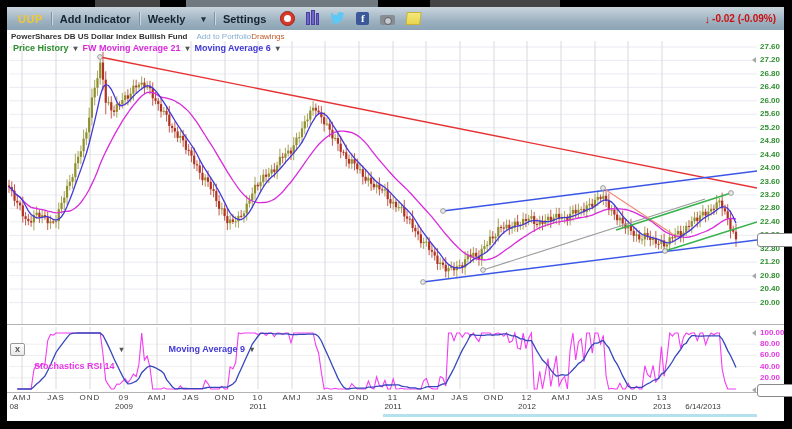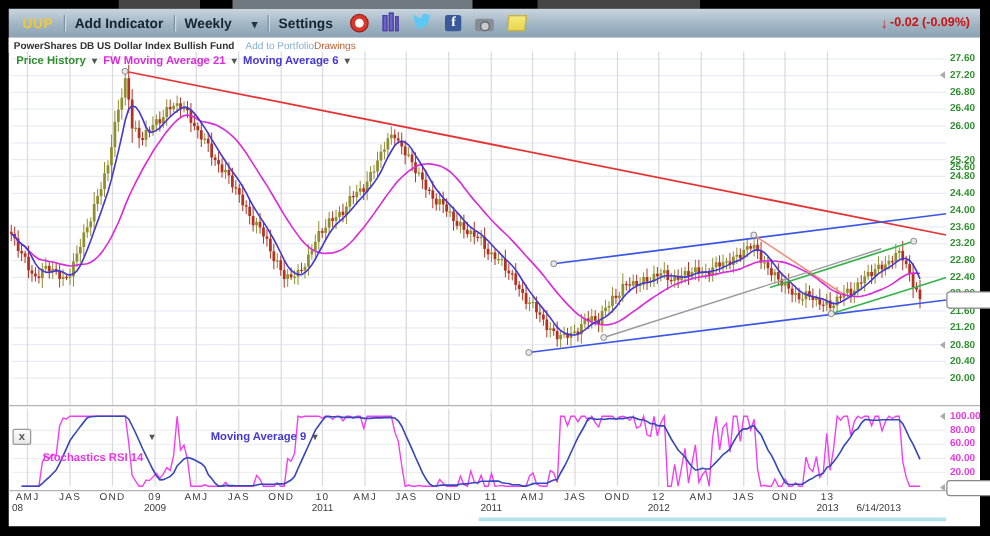--- a/index.html
+++ b/index.html
@@ -698,31 +698,31 @@
       <span class="da">▾</span>
     </div>
 
   <div id="priceAxis">
       <div class="pl" style="color: rgb(47, 143, 47); top: 42px;">27.60</div>
       <div class="pl" style="color: rgb(47, 143, 47); top: 55.45px;">27.20</div>
       <div class="marker-left" style="left: 752px; top: 57.45px;"></div>
       <div class="pl" style="color: rgb(47, 143, 47); top: 68.9px;">26.80</div>
       <div class="pl" style="color: rgb(47, 143, 47); top: 82.35px;">26.40</div>
       <div class="pl" style="color: rgb(47, 143, 47); top: 95.8px;">26.00</div>
-      <div class="pl" style="color: rgb(47, 143, 47); top: 109.25px; margin-top: 20px;">25.60</div>
+      <div class="pl" style="color: rgb(47, 143, 47); top: 109.25px;">25.60</div>
       <div class="pl" style="color: rgb(47, 143, 47); top: 122.7px;">25.20</div>
       <div class="pl" style="color: rgb(47, 143, 47); top: 136.15px;">24.80</div>
       <div class="pl" style="color: rgb(47, 143, 47); top: 149.6px;">24.40</div>
       <div class="pl" style="color: rgb(47, 143, 47); top: 163.05px;">24.00</div>
       <div class="pl" style="color: rgb(47, 143, 47); top: 176.5px;">23.60</div>
       <div class="pl" style="color: rgb(47, 143, 47); top: 189.95px;">23.20</div>
       <div class="pl" style="color: rgb(47, 143, 47); top: 203.4px;">22.80</div>
       <div class="pl" style="color: rgb(47, 143, 47); top: 216.85px;">22.40</div>
       <div class="pl" style="color: rgb(47, 143, 47); top: 230.3px;">22.00</div>
-      <div class="pl" style="color: rgb(47, 143, 47); top: 243.75px;">21.60</div>
+      <div class="pl" style="color: rgb(47, 143, 47); top: 243.75px;">32.80</div>
       <div class="pl" style="color: rgb(47, 143, 47); top: 257.2px;">21.20</div>
       <div class="pl" style="color: rgb(47, 143, 47); top: 270.65px;">20.80</div>
       <div class="marker-left" style="left: 752px; top: 272.65px;"></div>
       <div class="pl" style="color: rgb(47, 143, 47); top: 284.1px;">20.40</div>
       <div class="pl" style="color: rgb(47, 143, 47); top: 297.55px;">20.00</div>
     </div>
   <div class="valbox" style="left:757px;top:233px;width:29px;height:12px;line-height:12px;">21.88</div>
 
   <div class="divider" style="top:324px;"></div>
   <svg id="stochsvg" style="left:8px;top:325px;" width="749" height="67">

